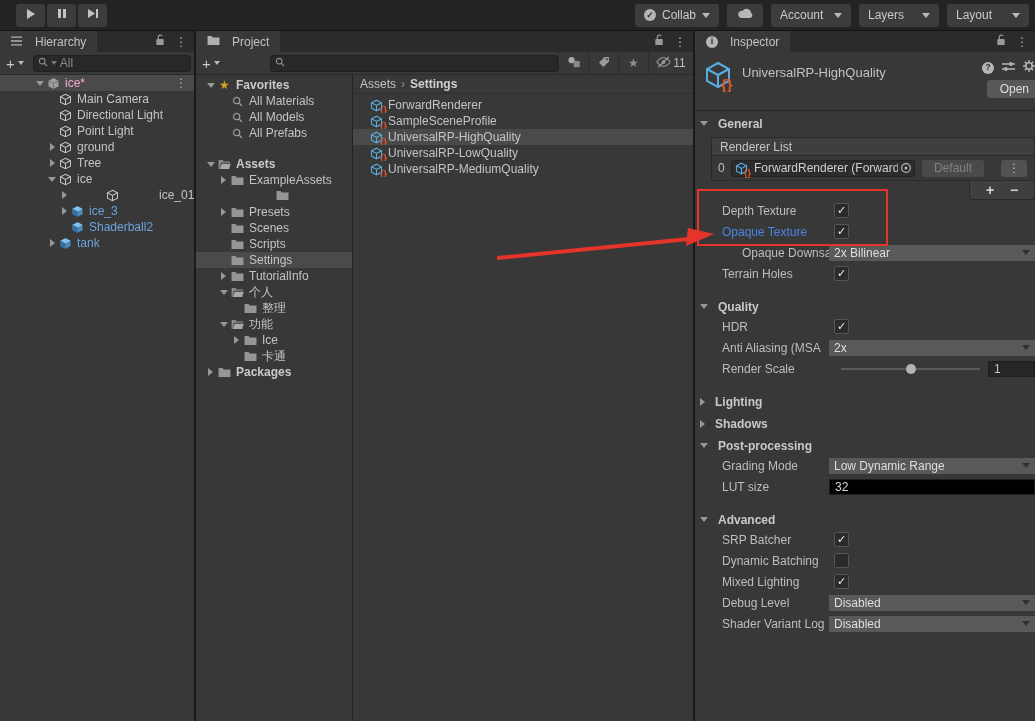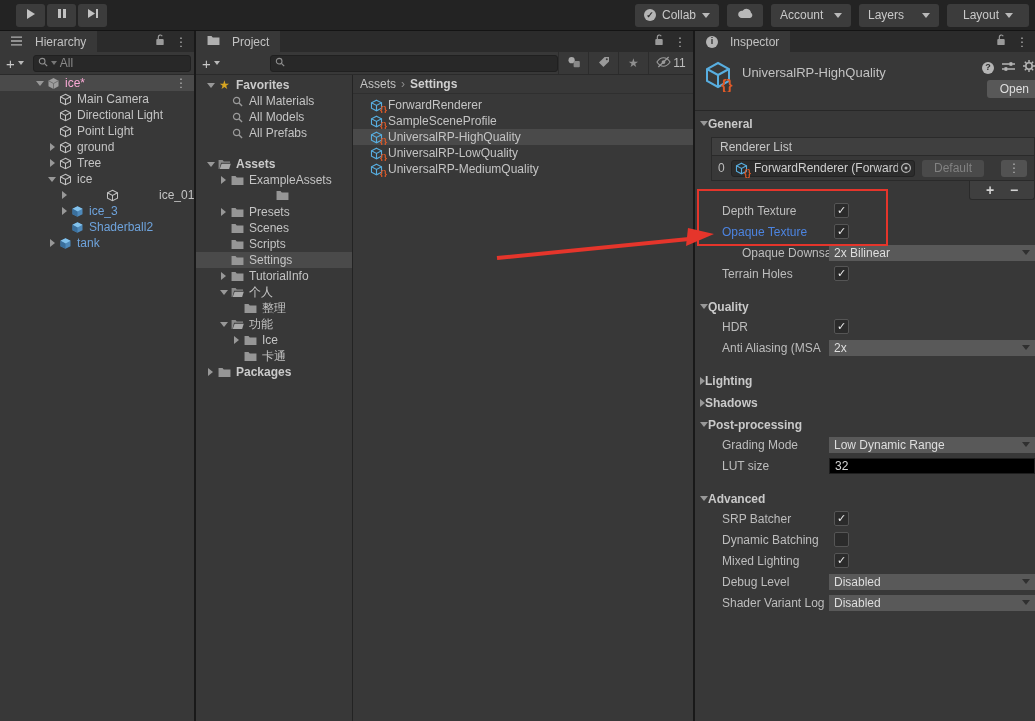--- a/index.html
+++ b/index.html
@@ -56,21 +56,21 @@
   .star-gray{color:#8f8f8f;font-size:12px}
   .star-gold{color:#d7a521;font-size:12px;line-height:1}
   .mag-caret{width:0;height:0;border-left:3px solid transparent;border-right:3px solid transparent;border-top:4px solid #777}
   
   #insp-header{height:58px;border-bottom:1px solid #272727;position:relative;flex:none}
   .insp-big-icon{position:absolute;left:9px;top:8px;width:32px;height:32px}
   #insp-title{position:absolute;left:47px;top:13px;font-size:13px;color:#c2c2c2}
   .insp-head-icons{position:absolute;right:0px;top:8px;display:flex;gap:8px;align-items:center}
   #open-btn{position:absolute;right:-7px;top:28px;background:#585858;border-radius:3px;padding:2px 13px;color:#dedede;font-size:12px}
   #insp-body{flex:1;overflow:hidden}
-  .sec-head{display:flex;align-items:center;gap:0;height:19px;padding-left:5px;font-weight:bold;color:#c9c9c9;margin-top:3px}
+  .sec-head{display:flex;align-items:center;gap:10px;height:19px;padding-left:5px;font-weight:bold;color:#c9c9c9;margin-top:3px}
   .sec-gap{margin-top:13px}
   .insp-row{display:flex;align-items:center;height:21px;padding-left:27px}
   .insp-label{width:107px;flex:none;overflow:hidden;white-space:nowrap;color:#bdbdbd}
   .insp-label.indent{padding-left:20px;width:87px}
   .link{color:#4c84e0}
   .checkbox{width:13px;height:13px;background:#2b2b2b;border:1px solid #555;border-radius:2px;margin-left:5px;
             display:flex;align-items:center;justify-content:center;color:#eded\ed;color:#ededed;font-size:11px;line-height:1}
   .dropdown{flex:1;height:16px;background:#595959;display:flex;align-items:center;padding:0 5px;color:#dedede;min-width:0}
   .dropdown .dd-val{flex:1;overflow:hidden;white-space:nowrap}
   .darkfield{flex:1;height:14px;background:#000000;border:1px solid #1e1e1e;display:flex;align-items:flex-end;padding-left:5px;color:#d6d6d6}
@@ -131,21 +131,21 @@
           </svg></span>
     </div>
     <div class="tb-btn tb-drop" style="width:62px;justify-content:space-between">
       <span>Account</span>
       <span class="caret"></span>
     </div>
     <div class="tb-btn tb-drop" style="width:62px;justify-content:space-between">
       <span>Layers</span>
       <span class="caret"></span>
     </div>
-    <div class="tb-btn tb-drop" style="width:64px;justify-content:center">
+    <div class="tb-btn tb-drop" style="width:64px;justify-content:space-between">
       <span>Layout</span>
       <span class="caret"></span>
     </div>
   </div>
 </div>
 
 <div id="panels">
 
   <div id="hierarchy-panel">
     <div class="tabstrip">
@@ -769,20 +769,29 @@
           <span class="insp-label">HDR</span>
           <span class="checkbox">✓</span>
         </div>
         <div class="insp-row">
           <span class="insp-label">Anti Aliasing (MSA</span>
           <div class="dropdown">
             <span class="dd-val">2x</span>
             <span class="caret dark"></span>
           </div>
         </div>
+        <div class="insp-row">
+          <span class="insp-label">Render Scale</span>
+          <div class="slider-track">
+            <div class="slider-handle" style="left: calc(50% - 5px);"></div>
+          </div>
+          <div class="slider-val">
+            <span>1</span>
+          </div>
+        </div>
         <div class="sec-head sec-gap">
           <span class="tri-r"></span>
           <span>Lighting</span>
         </div>
         <div class="sec-head">
           <span class="tri-r"></span>
           <span>Shadows</span>
         </div>
         <div class="sec-head">
           <span class="tri-d"></span>

